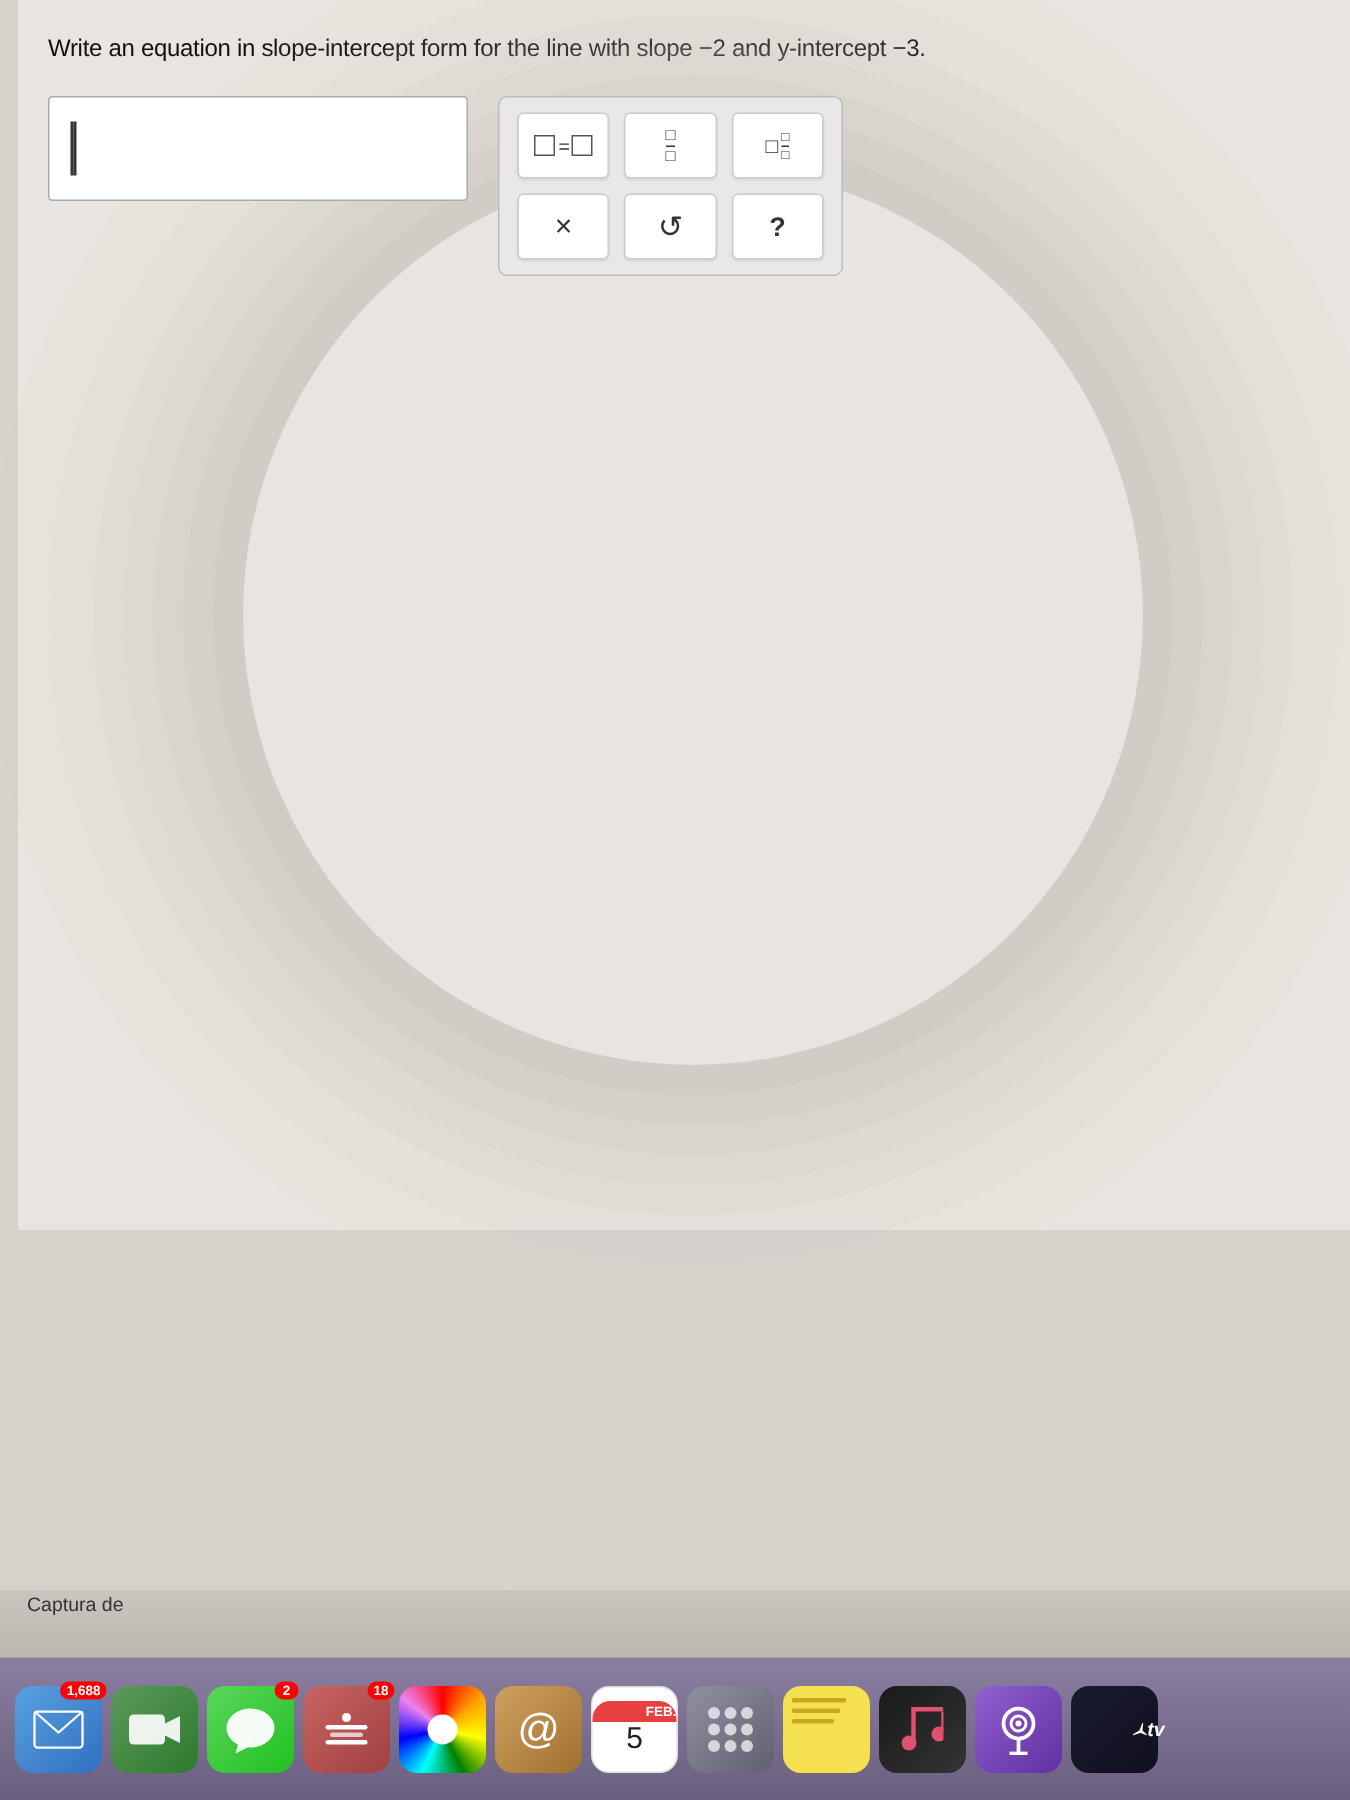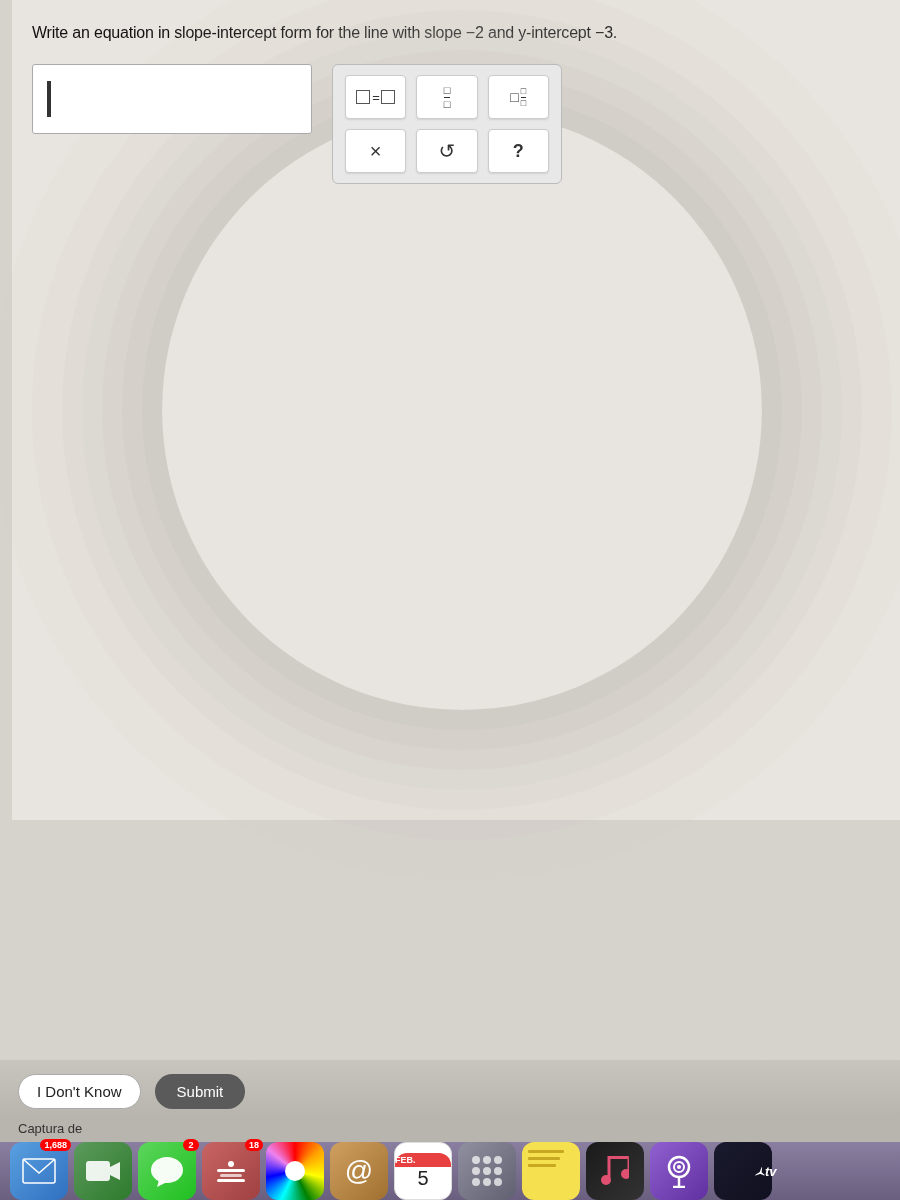--- a/index.html
+++ b/index.html
@@ -193,21 +193,21 @@
       padding: 2px 18px;
       font-weight: 500;
     }
 
     
     .dock {
       position: absolute;
       bottom: 0;
       left: 0;
       width: 100%;
-      height: 58px;
+      height: 95px;
       background: linear-gradient(to bottom, #8a7fa0 0%, #6b5f80 100%);
       display: flex;
       align-items: center;
       padding: 0 10px;
       gap: 6px;
     }
 
     .dock-app {
       width: 58px;
       height: 58px;
@@ -262,21 +262,21 @@
 
     
     .app-calendar {
       background: white;
       border: 1px solid #ddd;
       flex-direction: column;
     }
     .app-calendar .cal-month {
       background: #e84040;
       width: 100%;
-      text-align: left;
+      text-align: right;
       font-size: 9px;
       font-weight: bold;
       color: white;
       border-radius: 12px 12px 0 0;
       padding: 2px 0;
     }
     .app-calendar .cal-day {
       font-size: 20px;
       font-weight: 300;
       color: #222;
@@ -385,24 +385,20 @@
       <div class="math-btn">
         <span style="font-size:18px; font-weight:bold;">?</span>
       </div>
 
     </div>
   </div>
 
 </div>
 
 <div class="bottom-bar">
-  <div class="action-row">
-    <button class="btn-dont-know">I Don't Know</button>
-    <button class="btn-submit">Submit</button>
-  </div>
   <div class="captura-label">Captura de</div>
 </div>
 
 <div class="dock">
 
   <div class="dock-app app-mail">
     <svg width="34" height="26" viewBox="0 0 34 26">
       <rect x="1" y="1" width="32" height="24" rx="2" fill="none" stroke="white" stroke-width="1.5"></rect>
       <polyline points="1,1 17,15 33,1" fill="none" stroke="white" stroke-width="1.5"></polyline>
     </svg>

